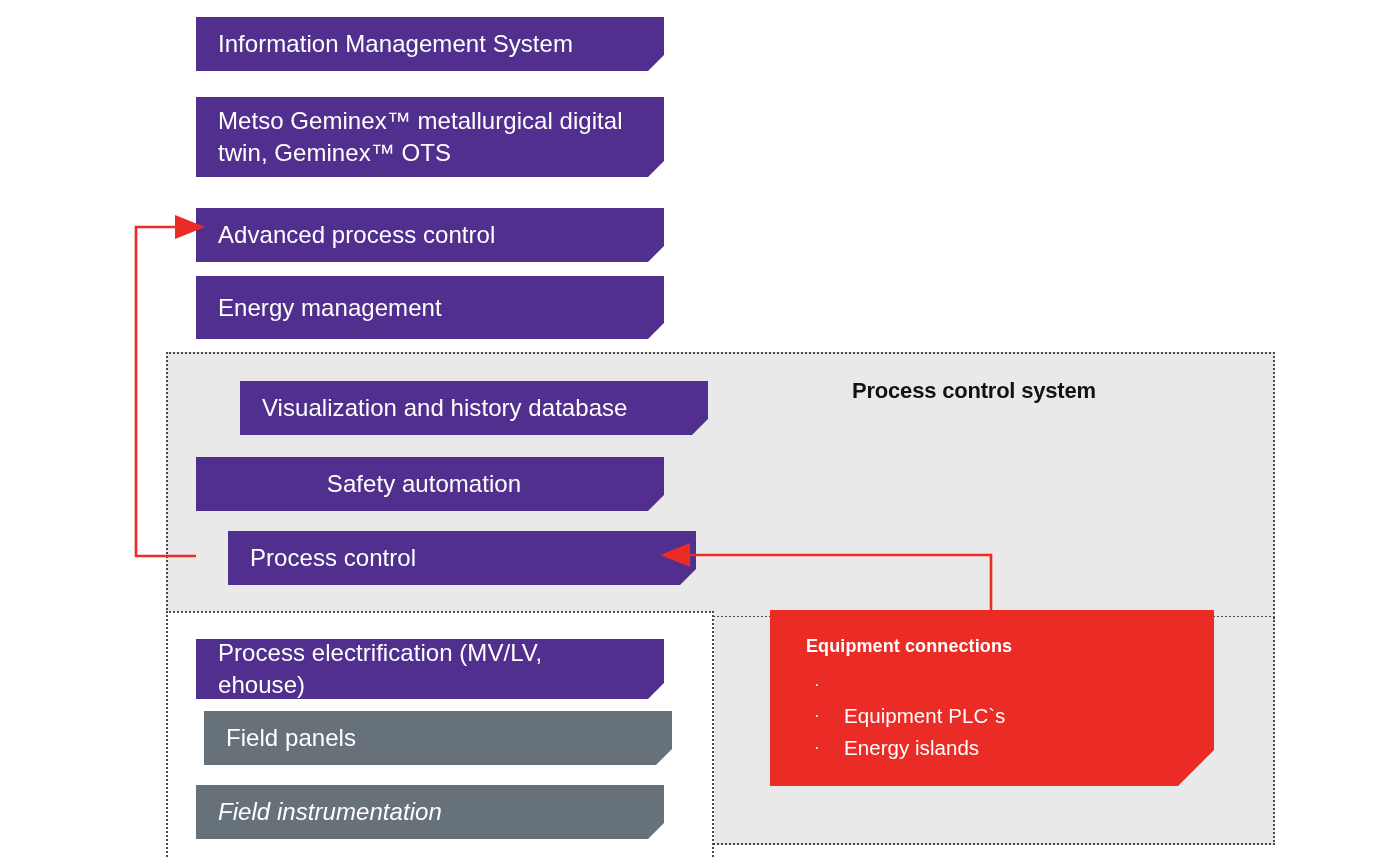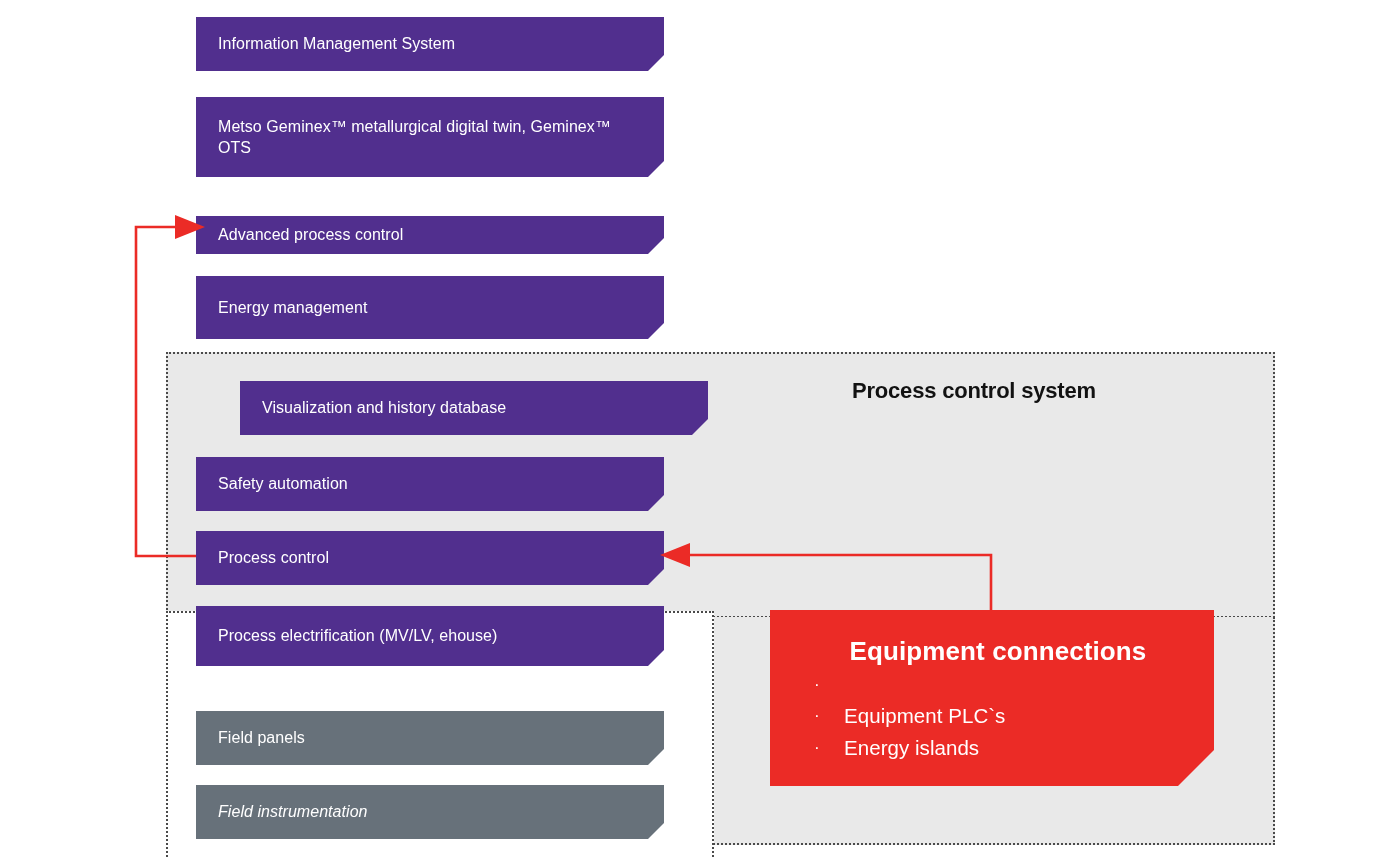--- a/index.html
+++ b/index.html
@@ -57,46 +57,45 @@
   
   .bar {
     position: absolute;
     left: 196px;
     width: 468px;
     display: flex;
     align-items: center;
     padding-left: 22px;
     padding-right: 34px;
     color: #ffffff;
-    font-size: 16px;
+    font-size: 24px;
     line-height: 1.32;
     letter-spacing: 0.05px;
     -webkit-clip-path: polygon(0 0, 100% 0, 100% calc(100% - 16px), calc(100% - 16px) 100%, 0 100%);
     clip-path: polygon(0 0, 100% 0, 100% calc(100% - 16px), calc(100% - 16px) 100%, 0 100%);
   }
   .bar.purple { background: #512f8e; }
   .bar.gray   { background: #67717a; }
 
   
   #equipment-box {
     position: absolute;
     left: 770px; top: 610px;
     width: 444px; height: 176px;
     background: #eb2b26;
     color: #ffffff;
     padding: 26px 24px 0 36px;
     -webkit-clip-path: polygon(0 0, 100% 0, 100% calc(100% - 36px), calc(100% - 36px) 100%, 0 100%);
     clip-path: polygon(0 0, 100% 0, 100% calc(100% - 36px), calc(100% - 36px) 100%, 0 100%);
   }
   #equipment-title {
-    font-size: 26px;
+    font-size: 18px;
     font-weight: 700;
     letter-spacing: 0.1px;
-    margin-bottom: 2px;
-    text-align: center;
+    margin-bottom: 12px;
   }
   .eq-item {
     display: flex;
     font-size: 20.5px;
     line-height: 1.52;
     letter-spacing: 0.05px;
   }
   .eq-bullet {
     width: 38px;
     flex: 0 0 38px;
@@ -120,52 +119,52 @@
 <div id="stage">
 
   <div class="bar purple" style="top:17px;  height:54px;">
     <span>Information Management System</span>
   </div>
 
   <div class="bar purple" style="top:97px;  height:80px;">
     <span>Metso Geminex™ metallurgical digital twin, Geminex™ OTS</span>
   </div>
 
-  <div class="bar purple" style="top:216px; height:38px;">
+  <div class="bar purple" style="top:208px; height:54px;">
     <span>Advanced process control</span>
   </div>
 
   <div class="bar purple" style="top:276px; height:63px;">
     <span>Energy management</span>
   </div>
 
   <div class="dotted-box" id="pcs-box"></div>
   <div class="dotted-box" id="pcs-box-lower"></div>
 
   <div id="pcs-title">Process control system</div>
 
   <div class="bar purple" style="top:381px; height:54px;margin-left:44px;">
     <span>Visualization and history database</span>
   </div>
 
-  <div class="bar purple" style="top:457px; height:54px;">
+  <div class="bar purple" style="top:457px; height:54px;justify-content:center;">
     <span>Safety automation</span>
   </div>
 
-  <div class="bar purple" style="top:531px; height:54px;">
+  <div class="bar purple" style="top:531px; height:54px;margin-left:32px;">
     <span>Process control</span>
   </div>
 
   <div class="dotted-box" id="field-box"></div>
 
-  <div class="bar purple" style="top:606px; height:60px;">
+  <div class="bar purple" style="top:639px; height:60px;">
     <span>Process electrification (MV/LV, ehouse)</span>
   </div>
 
-  <div class="bar gray" style="top:711px; height:54px;">
+  <div class="bar gray" style="top:711px; height:54px;margin-left:8px;">
     <span>Field panels</span>
   </div>
 
   <div class="bar gray" style="top:785px; height:54px;font-style:italic;">
     <span>Field instrumentation</span>
   </div>
 
   <div id="equipment-box">
     <div id="equipment-title">Equipment connections</div>
 

